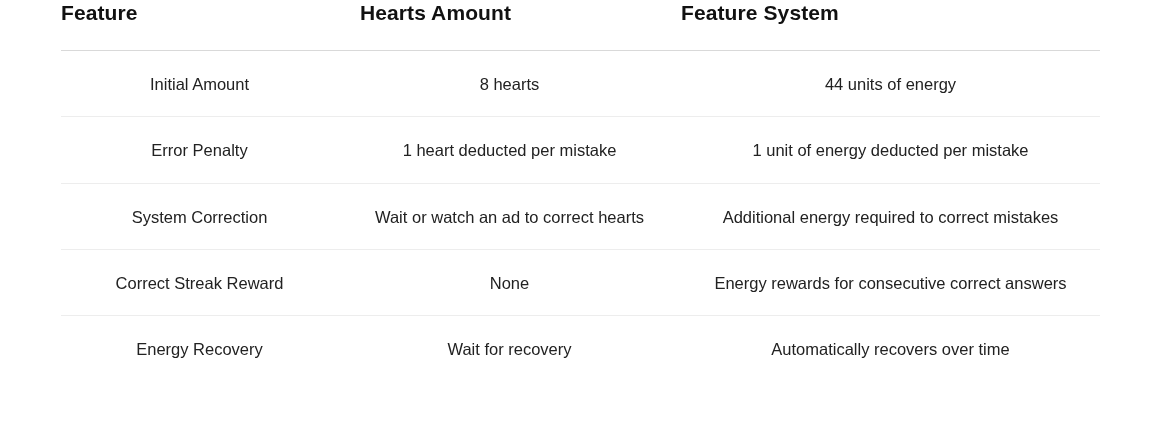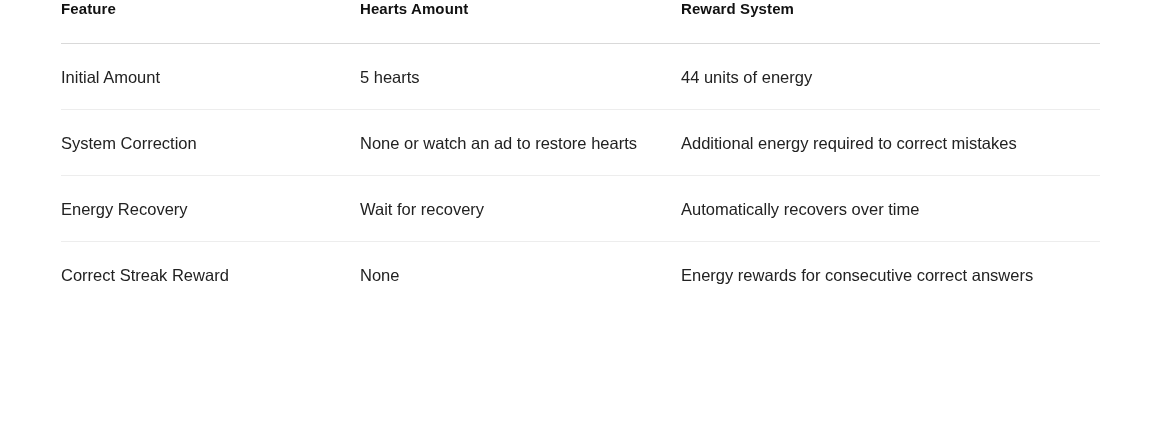--- a/index.html
+++ b/index.html
@@ -28,32 +28,32 @@
     width: 1039px;
     table-layout: fixed;
   }
 
   table.compare col.c-feature  { width: 299px; }
   table.compare col.c-hearts   { width: 321px; }
   table.compare col.c-energy   { width: 419px; }
 
   table.compare thead th {
     text-align: left;
-    font-size: 15px;
+    font-size: 21px;
     font-weight: 700;
     color: #111111;
     letter-spacing: 0.1px;
     padding: 0 0 24px 0;
     vertical-align: bottom;
     line-height: 1.25;
     border-bottom: 1px solid #d9d9d9;
   }
 
   table.compare tbody td {
-    text-align: left;
+    text-align: center;
     font-size: 16.5px;
     font-weight: 400;
     color: #222222;
     line-height: 1.95;
     padding: 17px 0 16px 0;
     vertical-align: top;
     border-bottom: 1px solid #ededed;
   }
 
   table.compare tbody td.cell-pad-right {
@@ -71,39 +71,44 @@
   <table class="compare">
     <colgroup>
       <col class="c-feature">
       <col class="c-hearts">
       <col class="c-energy">
     </colgroup>
     <thead>
       <tr>
         <th>Feature</th>
         <th>Hearts Amount</th>
-        <th>Reward System</th>
+        <th>Feature System</th>
       </tr>
     </thead>
     <tbody>
       <tr>
         <td class="cell-pad-right">Initial Amount</td>
-        <td class="cell-pad-right">5 hearts</td>
+        <td class="cell-pad-right">8 hearts</td>
         <td>44 units of energy</td>
       </tr>
       <tr>
+        <td class="cell-pad-right">Error Penalty</td>
+        <td class="cell-pad-right">1 heart deducted per mistake</td>
+        <td>1 unit of energy deducted per mistake</td>
+      </tr>
+      <tr>
         <td class="cell-pad-right">System Correction</td>
-        <td class="cell-pad-right">None or watch an ad to restore hearts</td>
+        <td class="cell-pad-right">Wait or watch an ad to correct hearts</td>
         <td>Additional energy required to correct mistakes</td>
+      </tr>
+      <tr>
+        <td class="cell-pad-right">Correct Streak Reward</td>
+        <td class="cell-pad-right">None</td>
+        <td>Energy rewards for consecutive correct answers</td>
       </tr>
       <tr>
         <td class="cell-pad-right">Energy Recovery</td>
         <td class="cell-pad-right">Wait for recovery</td>
         <td>Automatically recovers over time</td>
       </tr>
-      <tr>
-        <td class="cell-pad-right">Correct Streak Reward</td>
-        <td class="cell-pad-right">None</td>
-        <td>Energy rewards for consecutive correct answers</td>
-      </tr>
     </tbody>
   </table>
 </div>
 
 </body></html>

